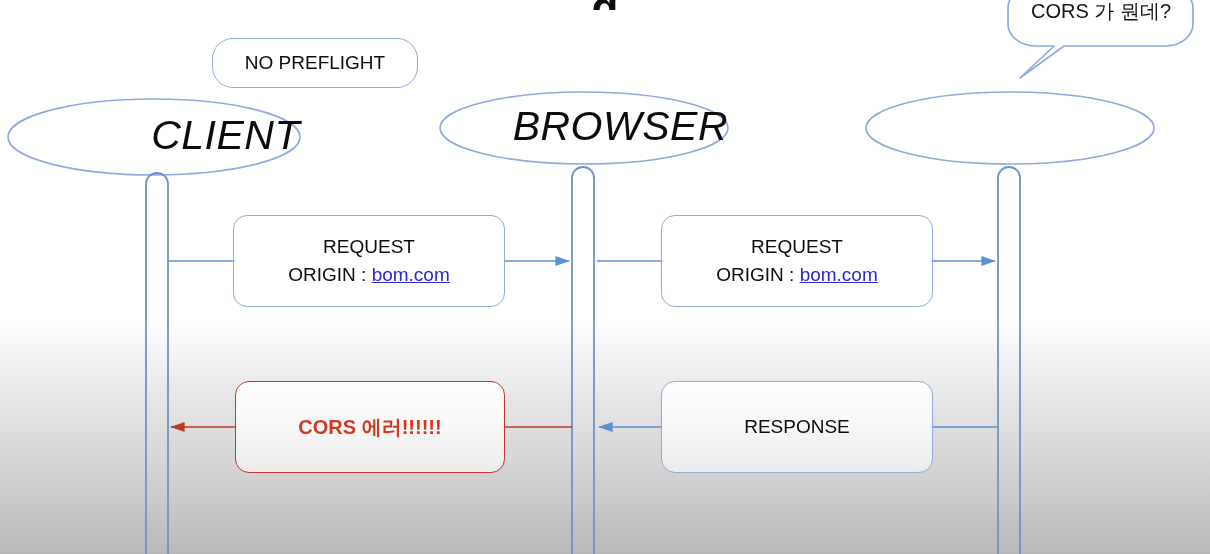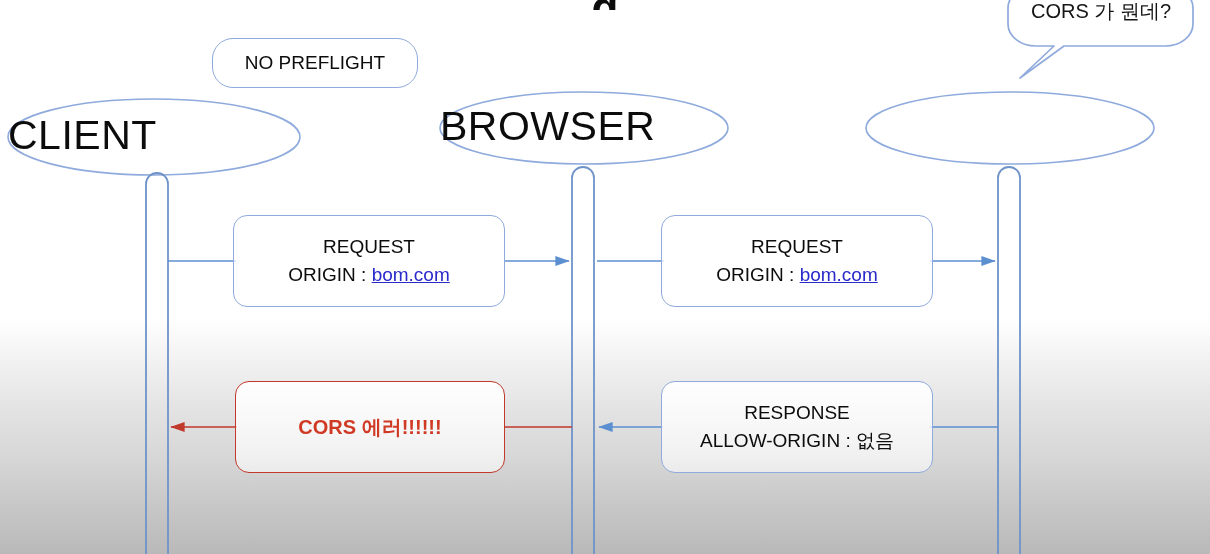--- a/index.html
+++ b/index.html
@@ -25,26 +25,27 @@
     position: absolute;
     left: 0; top: 0;
     width: 1210px;
     height: 554px;
     pointer-events: none;
   }
 
   
   .node-label {
     position: absolute;
-    text-align: left;
+    text-align: right;
     color: #0c0c0c;
     font-size: 41px;
     letter-spacing: 0.5px;
     white-space: nowrap;
     line-height: 1;
+    font-style: italic;
   }
 
   .box {
     position: absolute;
     box-sizing: border-box;
     border: 1.6px solid #8faadc;
     border-radius: 14px;
     background: linear-gradient(to bottom, rgba(255,255,255,0.96), rgba(255,255,255,0.55));
     display: flex;
     flex-direction: column;
@@ -157,20 +158,19 @@
   </div>
 
   <div class="box" style="left:661px; top:215px; width:272px; height:92px;">
     <span class="row">REQUEST</span>
     <span class="row"><span>ORIGIN : </span><span class="link">bom.com</span></span>
   </div>
 
 
   <div class="box" style="left:661px; top:381px; width:272px; height:92px;">
     <span class="row">RESPONSE</span>
-    <span class="row">ALLOW-ORIGIN : 없음</span>
   </div>
 
   <div class="box error" style="left:235px; top:381px; width:270px; height:92px;">
     <span class="row">CORS 에러!!!!!!</span>
   </div>
 
 </div>
 
 </body></html>

